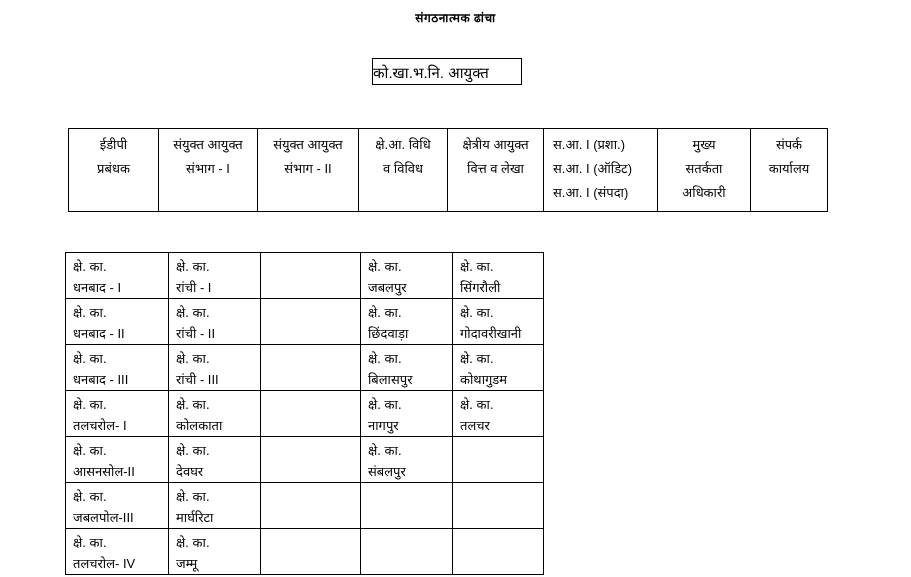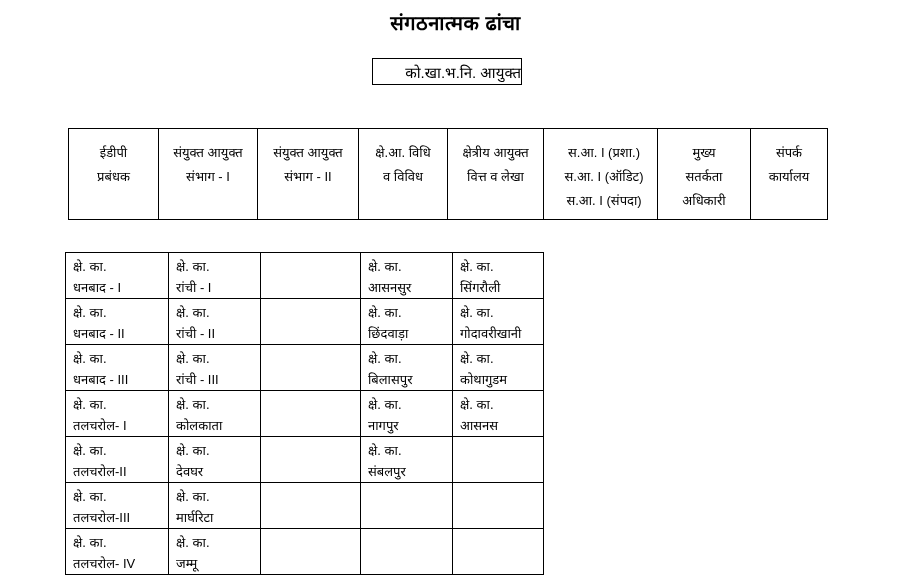--- a/index.html
+++ b/index.html
@@ -14,34 +14,34 @@
     font-family: "Liberation Sans", sans-serif;
     color: #000000;
     overflow: hidden;
   }
   .doc-title {
     position: absolute;
     top: 9px;
     left: 0;
     width: 100%;
     text-align: center;
-    font-size: 20px;
+    font-size: 12px;
     font-weight: bold;
     letter-spacing: 0.5px;
   }
   .top-box {
     position: absolute;
     left: 372px;
     top: 58px;
     width: 148px;
     height: 25px;
     border: 1px solid #000000;
     display: flex;
     align-items: center;
-    justify-content: flex-end;
+    justify-content: flex-start;
     font-size: 15px;
     white-space: nowrap;
   }
   table.grid {
     border-collapse: collapse;
     table-layout: fixed;
     position: absolute;
   }
   table.grid td {
     border: 1px solid #000000;
@@ -50,25 +50,25 @@
     overflow: hidden;
   }
   
   #header-table {
     left: 68px;
     top: 128px;
   }
   #header-table td {
     height: 78px;
     text-align: center;
-    padding: 12px 2px 0 2px;
+    padding: 4px 2px 0 2px;
     line-height: 24px;
   }
   #header-table td.align-left {
-    text-align: center;
+    text-align: left;
     padding-left: 9px;
   }
   
   #office-table {
     left: 65px;
     top: 252px;
   }
   #office-table td {
     height: 42px;
     text-align: left;
@@ -153,21 +153,21 @@
           <div class="cell-line">क्षे. का.</div>
           <div class="cell-line">धनबाद - I</div>
         </td>
         <td>
           <div class="cell-line">क्षे. का.</div>
           <div class="cell-line">रांची - I</div>
         </td>
         <td></td>
         <td>
           <div class="cell-line">क्षे. का.</div>
-          <div class="cell-line">आसनसुर</div>
+          <div class="cell-line">जबलपुर</div>
         </td>
         <td>
           <div class="cell-line">क्षे. का.</div>
           <div class="cell-line">सिंगरौली</div>
         </td>
       </tr>
       <tr>
         <td>
           <div class="cell-line">क्षे. का.</div>
           <div class="cell-line">धनबाद - II</div>
@@ -214,43 +214,43 @@
           <div class="cell-line">क्षे. का.</div>
           <div class="cell-line">कोलकाता</div>
         </td>
         <td></td>
         <td>
           <div class="cell-line">क्षे. का.</div>
           <div class="cell-line">नागपुर</div>
         </td>
         <td>
           <div class="cell-line">क्षे. का.</div>
-          <div class="cell-line">आसनस</div>
-        </td>
-      </tr>
-      <tr>
-        <td>
-          <div class="cell-line">क्षे. का.</div>
-          <div class="cell-line">तलचरोल-II</div>
+          <div class="cell-line">तलचर</div>
+        </td>
+      </tr>
+      <tr>
+        <td>
+          <div class="cell-line">क्षे. का.</div>
+          <div class="cell-line">आसनसोल-II</div>
         </td>
         <td>
           <div class="cell-line">क्षे. का.</div>
           <div class="cell-line">देवघर</div>
         </td>
         <td></td>
         <td>
           <div class="cell-line">क्षे. का.</div>
           <div class="cell-line">संबलपुर</div>
         </td>
         <td></td>
       </tr>
       <tr>
         <td>
           <div class="cell-line">क्षे. का.</div>
-          <div class="cell-line">तलचरोल-III</div>
+          <div class="cell-line">जबलपोल-III</div>
         </td>
         <td>
           <div class="cell-line">क्षे. का.</div>
           <div class="cell-line">मार्घरिटा</div>
         </td>
         <td></td>
         <td></td>
         <td></td>
       </tr>
       <tr>

